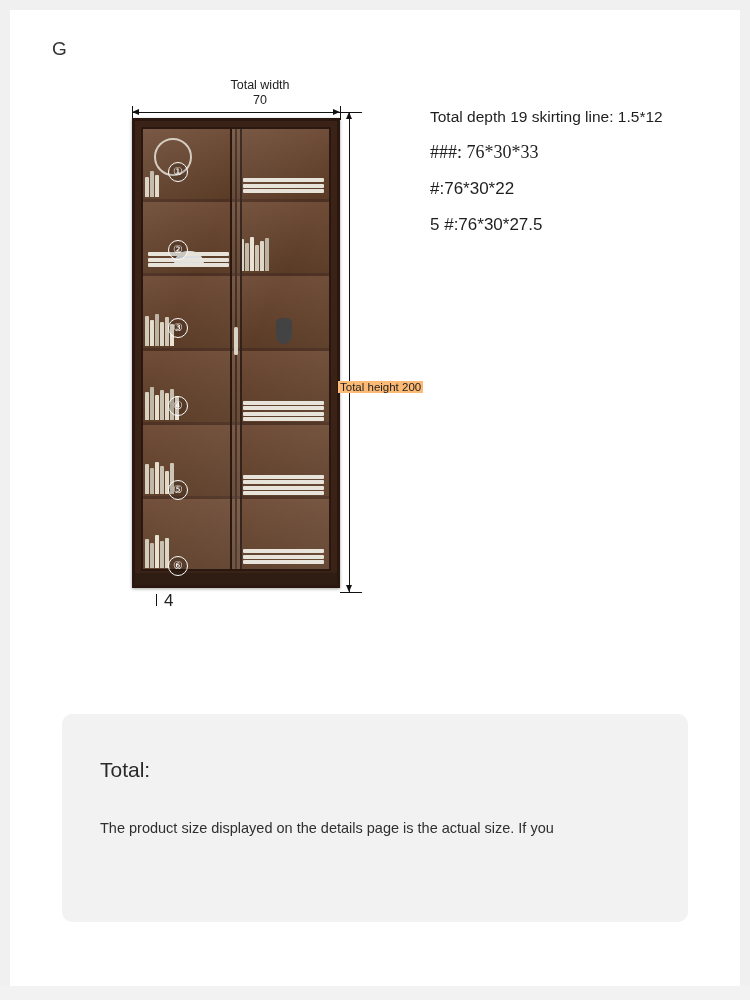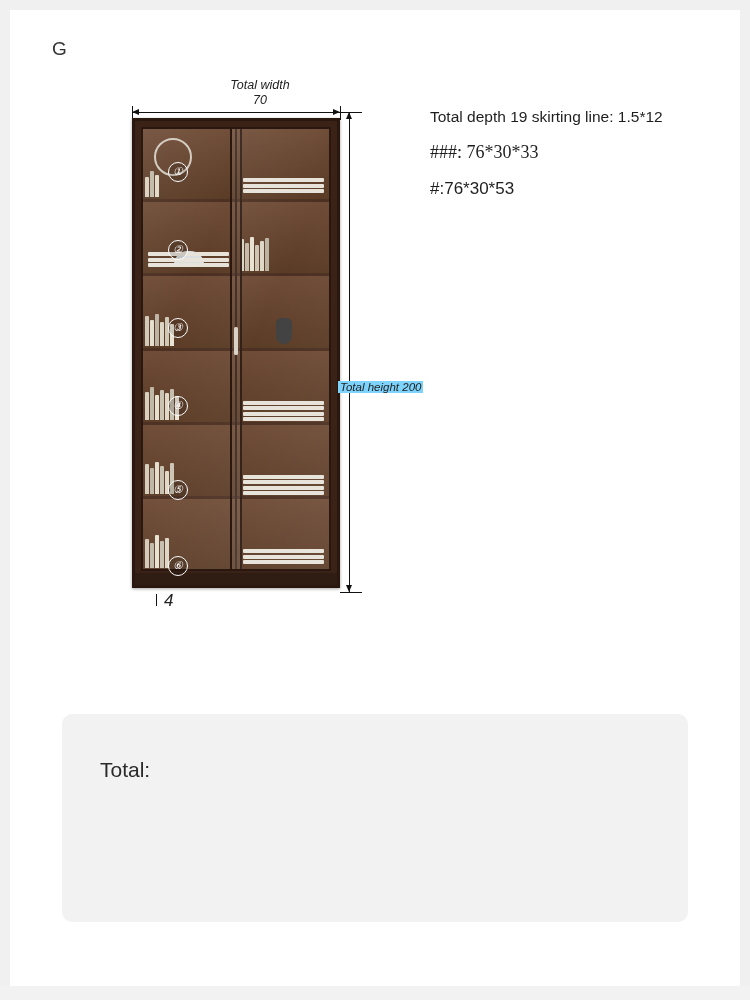--- a/index.html
+++ b/index.html
@@ -52,21 +52,20 @@
     letter-spacing: 0.5px;
   }
 
   
   .diagram {
     position: absolute;
     left: 120px;
     top: 78px;
     width: 260px;
     height: 540px;
-    font-style: italic;
   }
 
   
   .dim-top-label {
     position: absolute;
     left: 60px; top: 0px;
     width: 160px;
     text-align: center;
     font-size: 12.5px;
     color: #222;
@@ -244,21 +243,21 @@
     border-left: 3.5px solid transparent;
     border-right: 3.5px solid transparent;
   }
   .dim-right-line::before { top: 0; border-bottom: 7px solid #111; }
   .dim-right-line::after { bottom: 0; border-top: 7px solid #111; }
   .dim-right-label {
     position: absolute;
     left: 218px; top: 303px;
     font-size: 11.5px;
     color: #222;
-    background: #7dd3fc;
+    background: #fdba74;
     padding: 0 2px;
     white-space: nowrap;
   }
   .dim-bottom-label {
     position: absolute;
     left: 44px; top: 513px;
     font-size: 17px;
     color: #222;
   }
   .dim-bottom-tick {
@@ -469,21 +468,23 @@
     <div class="dim-right-label">Total height 200</div>
     <div class="tick-h" style="left:220px; top:514px; width:22px;"></div>
 
     <div class="dim-bottom-tick"></div>
     <div class="dim-bottom-label">4</div>
   </div>
 
   <div class="specs">
     <div class="spec-title">Total depth 19 skirting line: 1.5*12</div>
     <div class="spec-line big">###: 76*30*33</div>
-    <div class="spec-line">#:76*30*53</div>
+    <div class="spec-line">#:76*30*22</div>
+    <div class="spec-line">5 #:76*30*27.5</div>
   </div>
 
   <div class="tips">
     <div class="tips-title">Total:</div>
     <div class="tips-body">
+      <div>The product size displayed on the details page is the actual size. If you</div>
     </div>
   </div>
 </div>
 
 </body></html>

